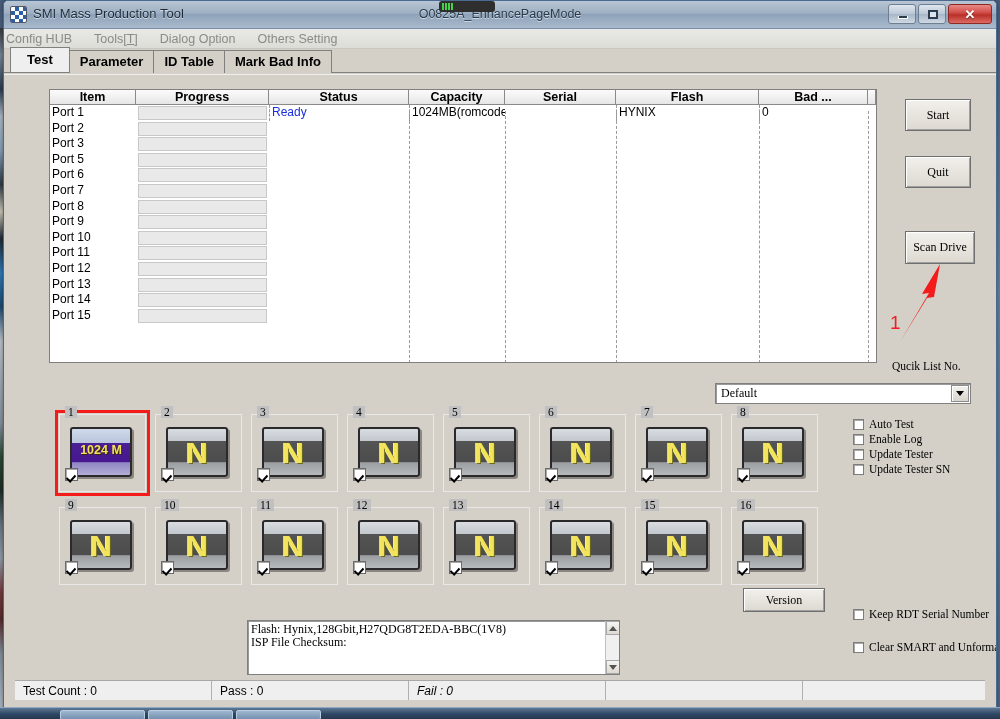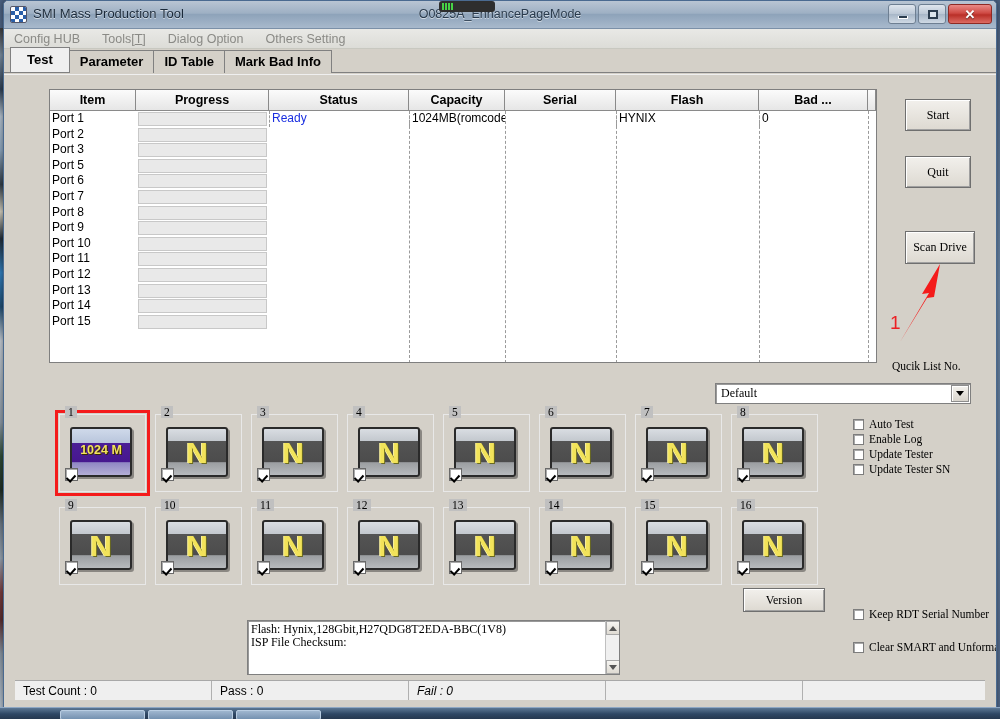--- a/index.html
+++ b/index.html
@@ -117,21 +117,21 @@
     text-align: center; font-size: 13px; font-weight: bold; color: #fff;
     text-shadow: 0 1px 1px rgba(0,0,0,.5);
   }
 
   
   #menubar {
     height: 20px;
     background: linear-gradient(180deg,#e9e9e6,#dcdcd7);
     border-bottom: 1px solid #c8c8c0;
     display: flex; align-items: center;
-    padding-left: 10px;
+    padding-left: 2px;
   }
   .menu-item {
     font-size: 12.5px; color: #8a8a86;
     margin-right: 22px; cursor: default;
     font-family: "Liberation Sans", sans-serif;
   }
   .menu-item u { text-decoration: underline; }
 
   
   #tabstrip {
@@ -171,21 +171,21 @@
   }
 
   
   #grid {
     position: absolute; left: 45px; top: 14px;
     width: 828px; height: 274px;
     background: #fff;
     border: 1px solid #7f7f7f;
     overflow: hidden;
   }
-  #grid-header { display: flex; height: 21px; background: #c2410c; }
+  #grid-header { display: flex; height: 15px; background: #c2410c; }
   .gh {
     border-right: 1px solid #8a8a8a;
     border-bottom: 1px solid #8a8a8a;
     background: linear-gradient(180deg,#fbfbfb,#e6e6e6);
     font-size: 12.5px; font-weight: bold; color: #000;
     display: flex; align-items: center; justify-content: center;
     cursor: pointer;
   }
   #grid-body { position: relative; }
   .grow {

